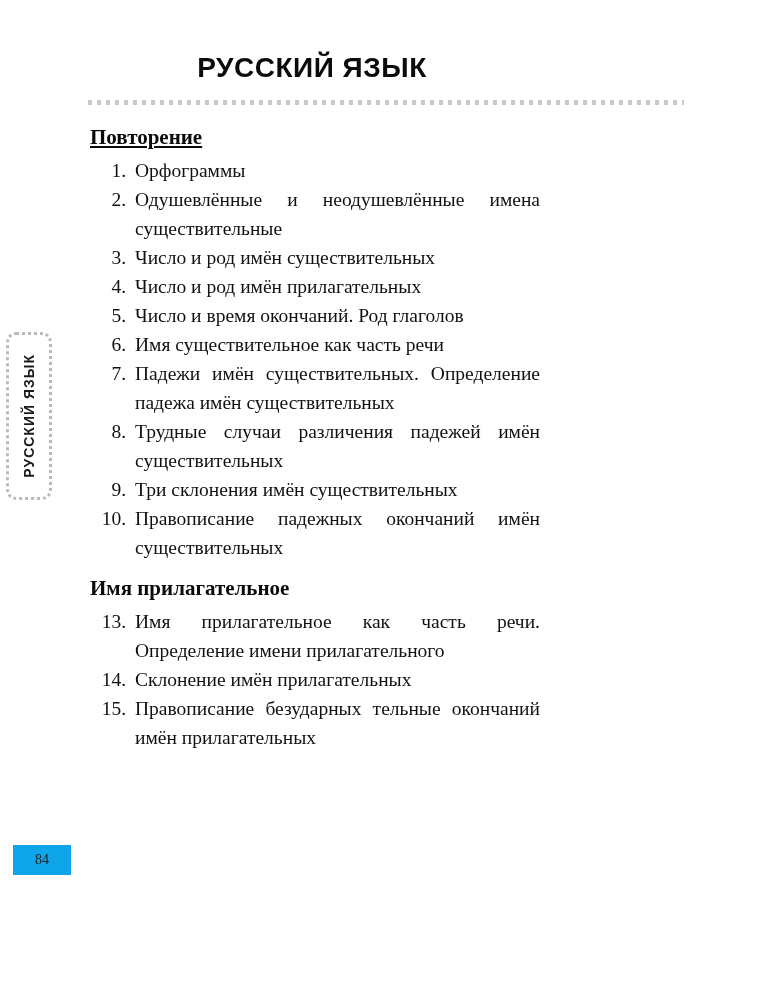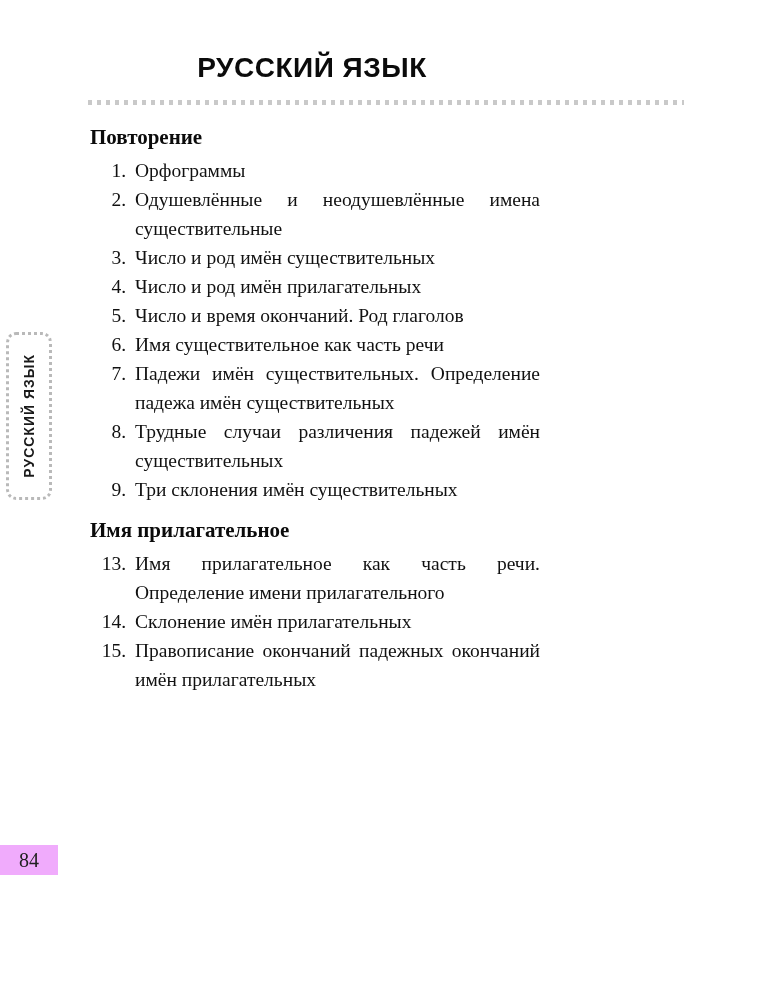--- a/index.html
+++ b/index.html
@@ -33,21 +33,21 @@
   }
   .content{
     margin:20px 84px 0 90px;
   }
   .section-heading{
     font-weight:bold;
     font-size:21px;
     margin:14px 0 6px 0;
     color:#0b0b0b;
   }
-  .section-heading:first-child{margin-top:16px;}
+  .section-heading:first-child{margin-top:16px;text-decoration:underline;}
   .toc-item{
     display:flex;
     font-size:19.5px;
     line-height:29px;
   }
   .toc-num{
     flex:0 0 36px;
     text-align:right;
     margin-right:9px;
     white-space:nowrap;
@@ -73,25 +73,25 @@
     transform:rotate(180deg);
     font-family:"Liberation Sans", sans-serif;
     font-size:14px;
     font-weight:600;
     letter-spacing:1px;
     color:#1a1a1a;
     white-space:nowrap;
   }
   .page-num{
     position:absolute;
-    left:0;top:845px;
+    left:13px;top:845px;
     width:58px;height:30px;
-    background:#f0abfc;
+    background:#0ea5e9;
     color:#222;
-    font-size:20px;
+    font-size:14px;
     line-height:30px;
     text-align:center;
     font-family:"Liberation Serif", serif;
   }
 </style>
 </head>
 <body>
 
 <div class="page">
 
@@ -130,32 +130,36 @@
         <span class="toc-text">Падежи имён существительных. Определение падежа имён существительных</span>
       </div>
       <div class="toc-item">
         <span class="toc-num">8.</span>
         <span class="toc-text">Трудные случаи различения падежей имён существительных</span>
       </div>
       <div class="toc-item">
         <span class="toc-num">9.</span>
         <span class="toc-text">Три склонения имён существительных</span>
       </div>
+      <div class="toc-item">
+        <span class="toc-num">10.</span>
+        <span class="toc-text">Правописание падежных окончаний имён существительных</span>
+      </div>
       <div class="section-heading">Имя прилагательное</div>
       <div class="toc-item">
         <span class="toc-num">13.</span>
         <span class="toc-text">Имя прилагательное как часть речи. Определение имени прилагательного</span>
       </div>
       <div class="toc-item">
         <span class="toc-num">14.</span>
         <span class="toc-text">Склонение имён прилагательных</span>
       </div>
       <div class="toc-item">
         <span class="toc-num">15.</span>
-        <span class="toc-text">Правописание окончаний падежных окончаний имён прилагательных</span>
+        <span class="toc-text">Правописание безударных тельные окончаний имён прилагательных</span>
       </div>
     </div>
 
   <div class="side-tab">
     <div class="side-tab-text">РУССКИЙ ЯЗЫК</div>
   </div>
 
   <div class="page-num">84</div>
 
 </div>

